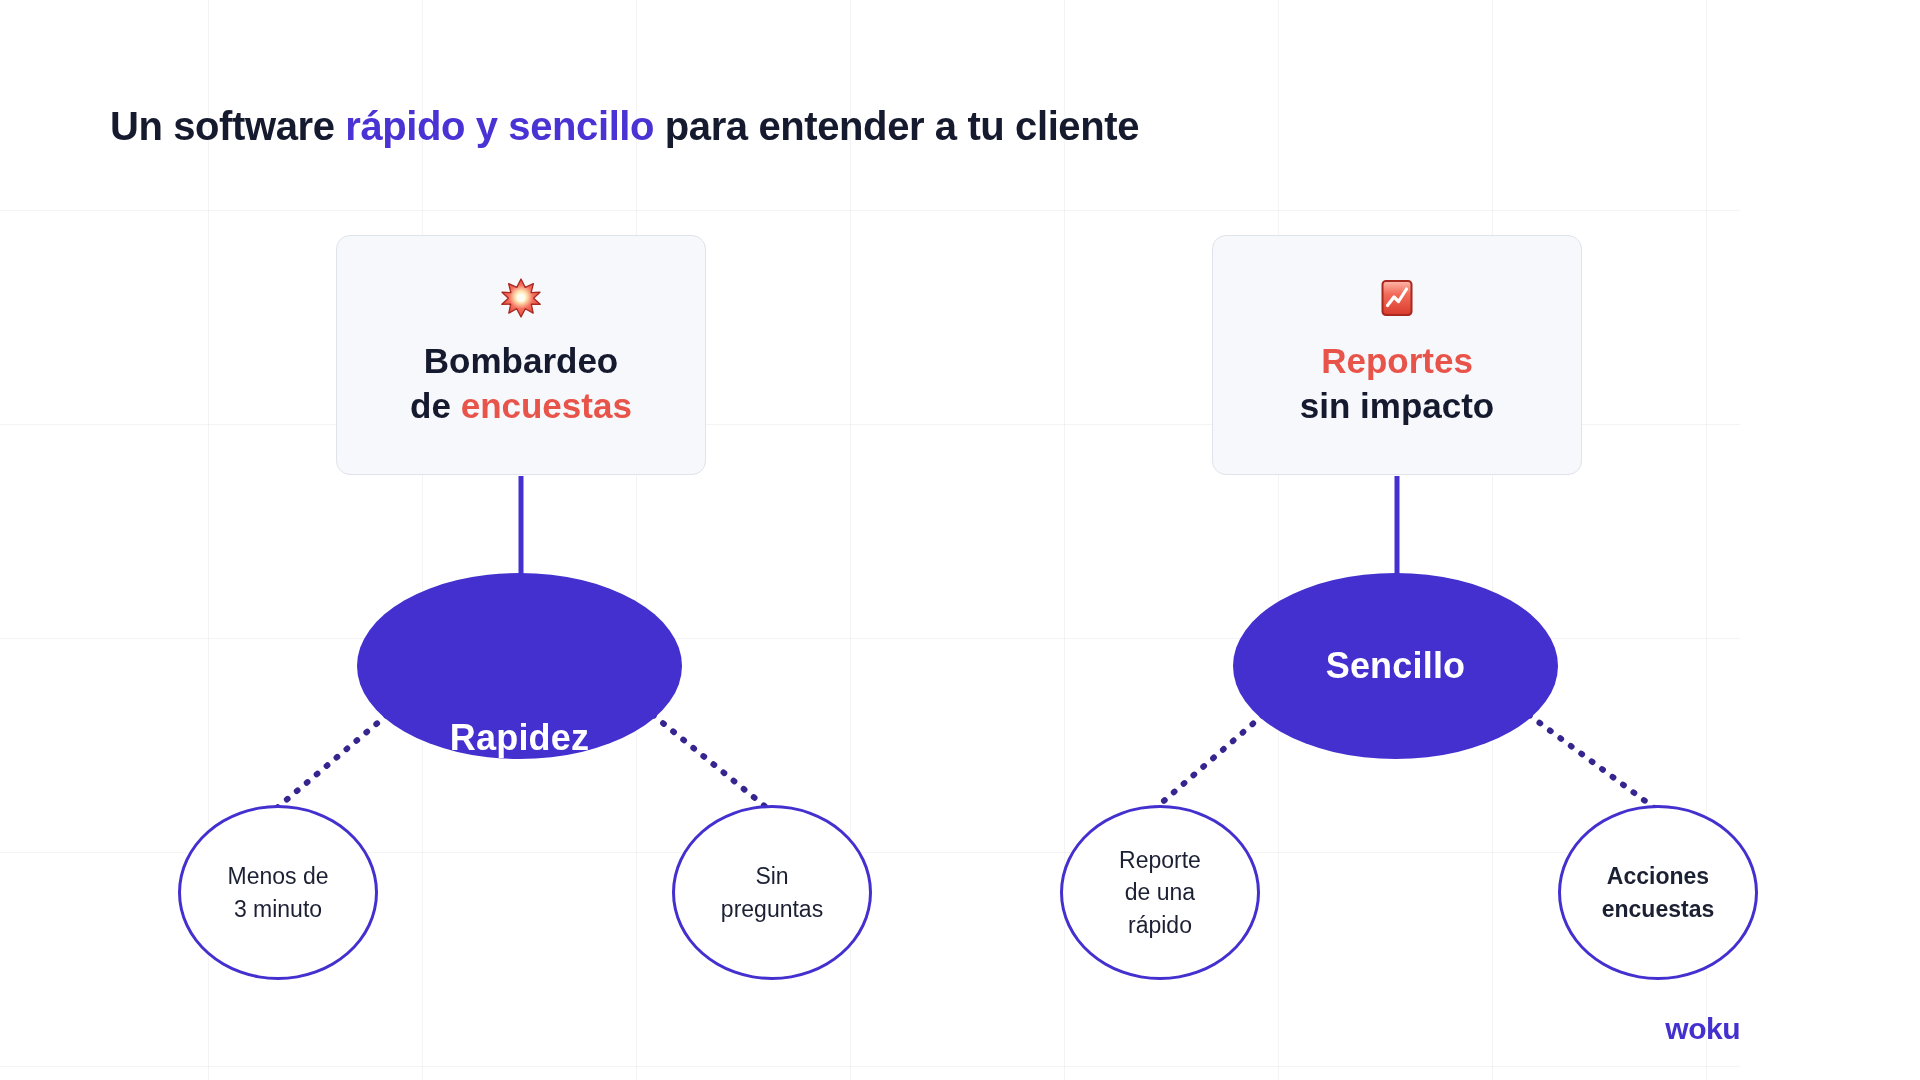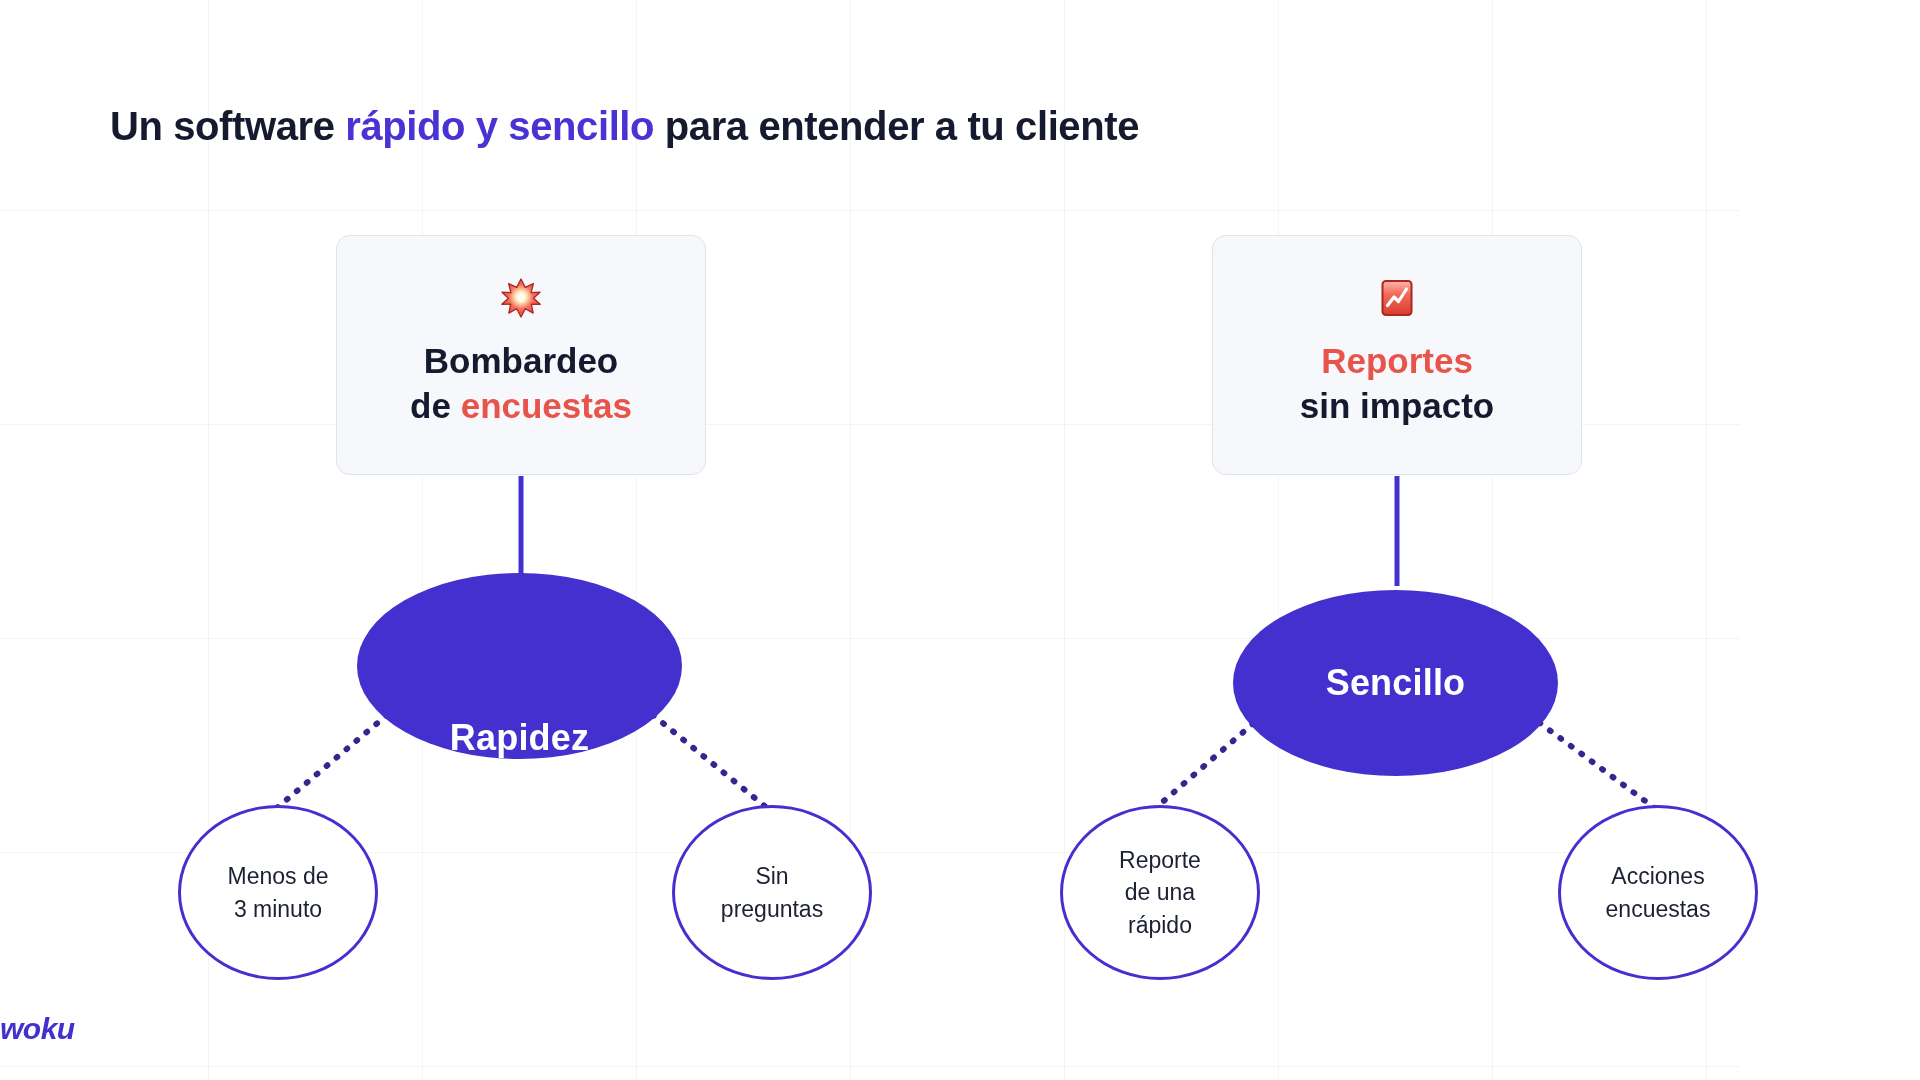--- a/index.html
+++ b/index.html
@@ -74,53 +74,52 @@
     border-radius:50%;
     display:flex;
     align-items:center;
     justify-content:center;
     color:#ffffff;
     font-size:36px;
     font-weight:700;
     letter-spacing:0.2px;
   }
   #hub-left  { left:357px;  top:573px; width:325px; height:186px;align-items:flex-end; }
-  #hub-right { left:1233px; top:590px; width:325px; height:186px;justify-content:center; }
+  #hub-right { left:1233px; top:573px; width:325px; height:186px;justify-content:center; }
 
   
   .leaf {
     position:absolute;
     background:#ffffff;
     border:3px solid #4430cf;
     border-radius:50%;
     display:flex;
     align-items:center;
     justify-content:center;
     text-align:center;
     color:#1c2033;
     font-size:23px;
     line-height:1.42;
     padding:6px;
   }
   #leaf-1 { left:178px;  top:805px; width:200px; height:175px; }
   #leaf-2 { left:672px;  top:805px; width:200px; height:175px; }
   #leaf-3 { left:1060px; top:805px; width:200px; height:175px; }
-  #leaf-4 { left:1558px; top:805px; width:200px; height:175px; }
+  #leaf-4 { left:1558px; top:805px; width:200px; height:175px;font-weight:bold; }
 
   
   #logo {
     position:absolute;
     left:0; right:0;
     top:1012px;
-    text-align:left;
+    text-align:right;
     font-size:30px;
     font-weight:700;
     color:#4430cf;
     letter-spacing:-0.5px;
-    font-style:italic;
   }
 </style>
 </head>
 <body>
 
 <div id="stage">
 
   <h1 id="title"><span>Un software </span><span class="hl">rápido y sencillo</span><span> para entender a tu cliente</span></h1>
 
   <svg id="wires" viewBox="0 0 1920 1080" xmlns="http://www.w3.org/2000/svg">

